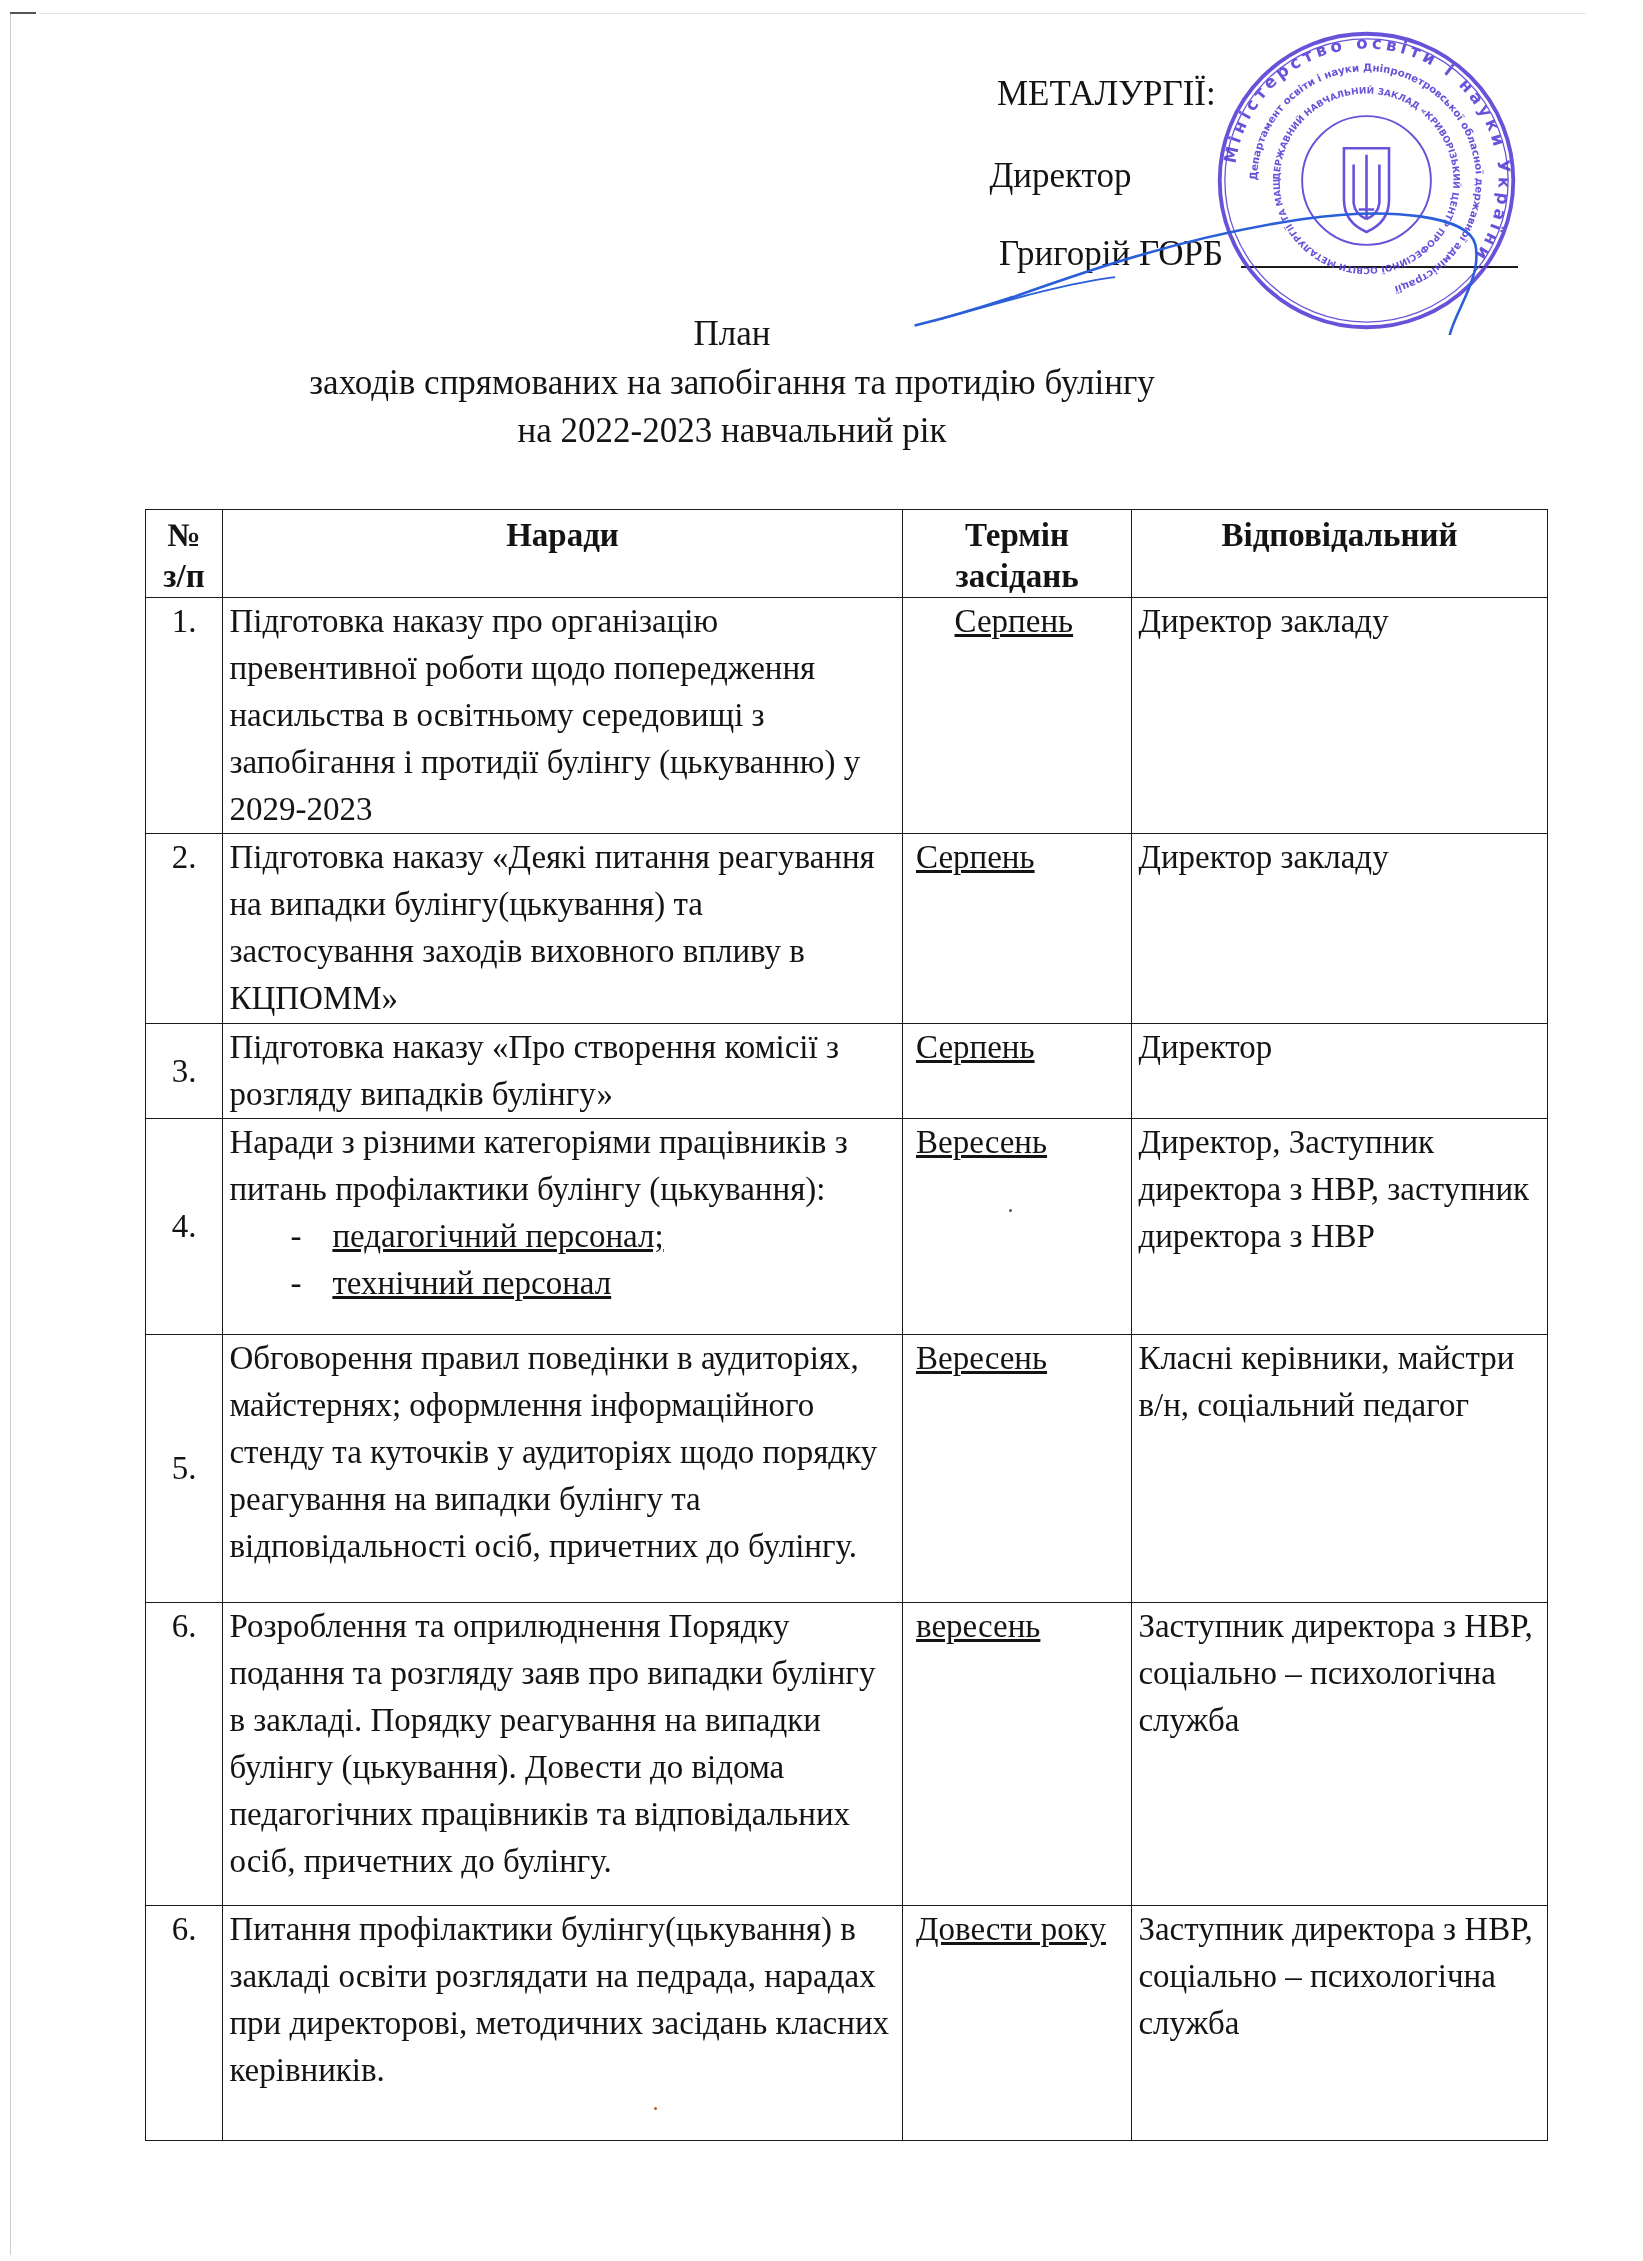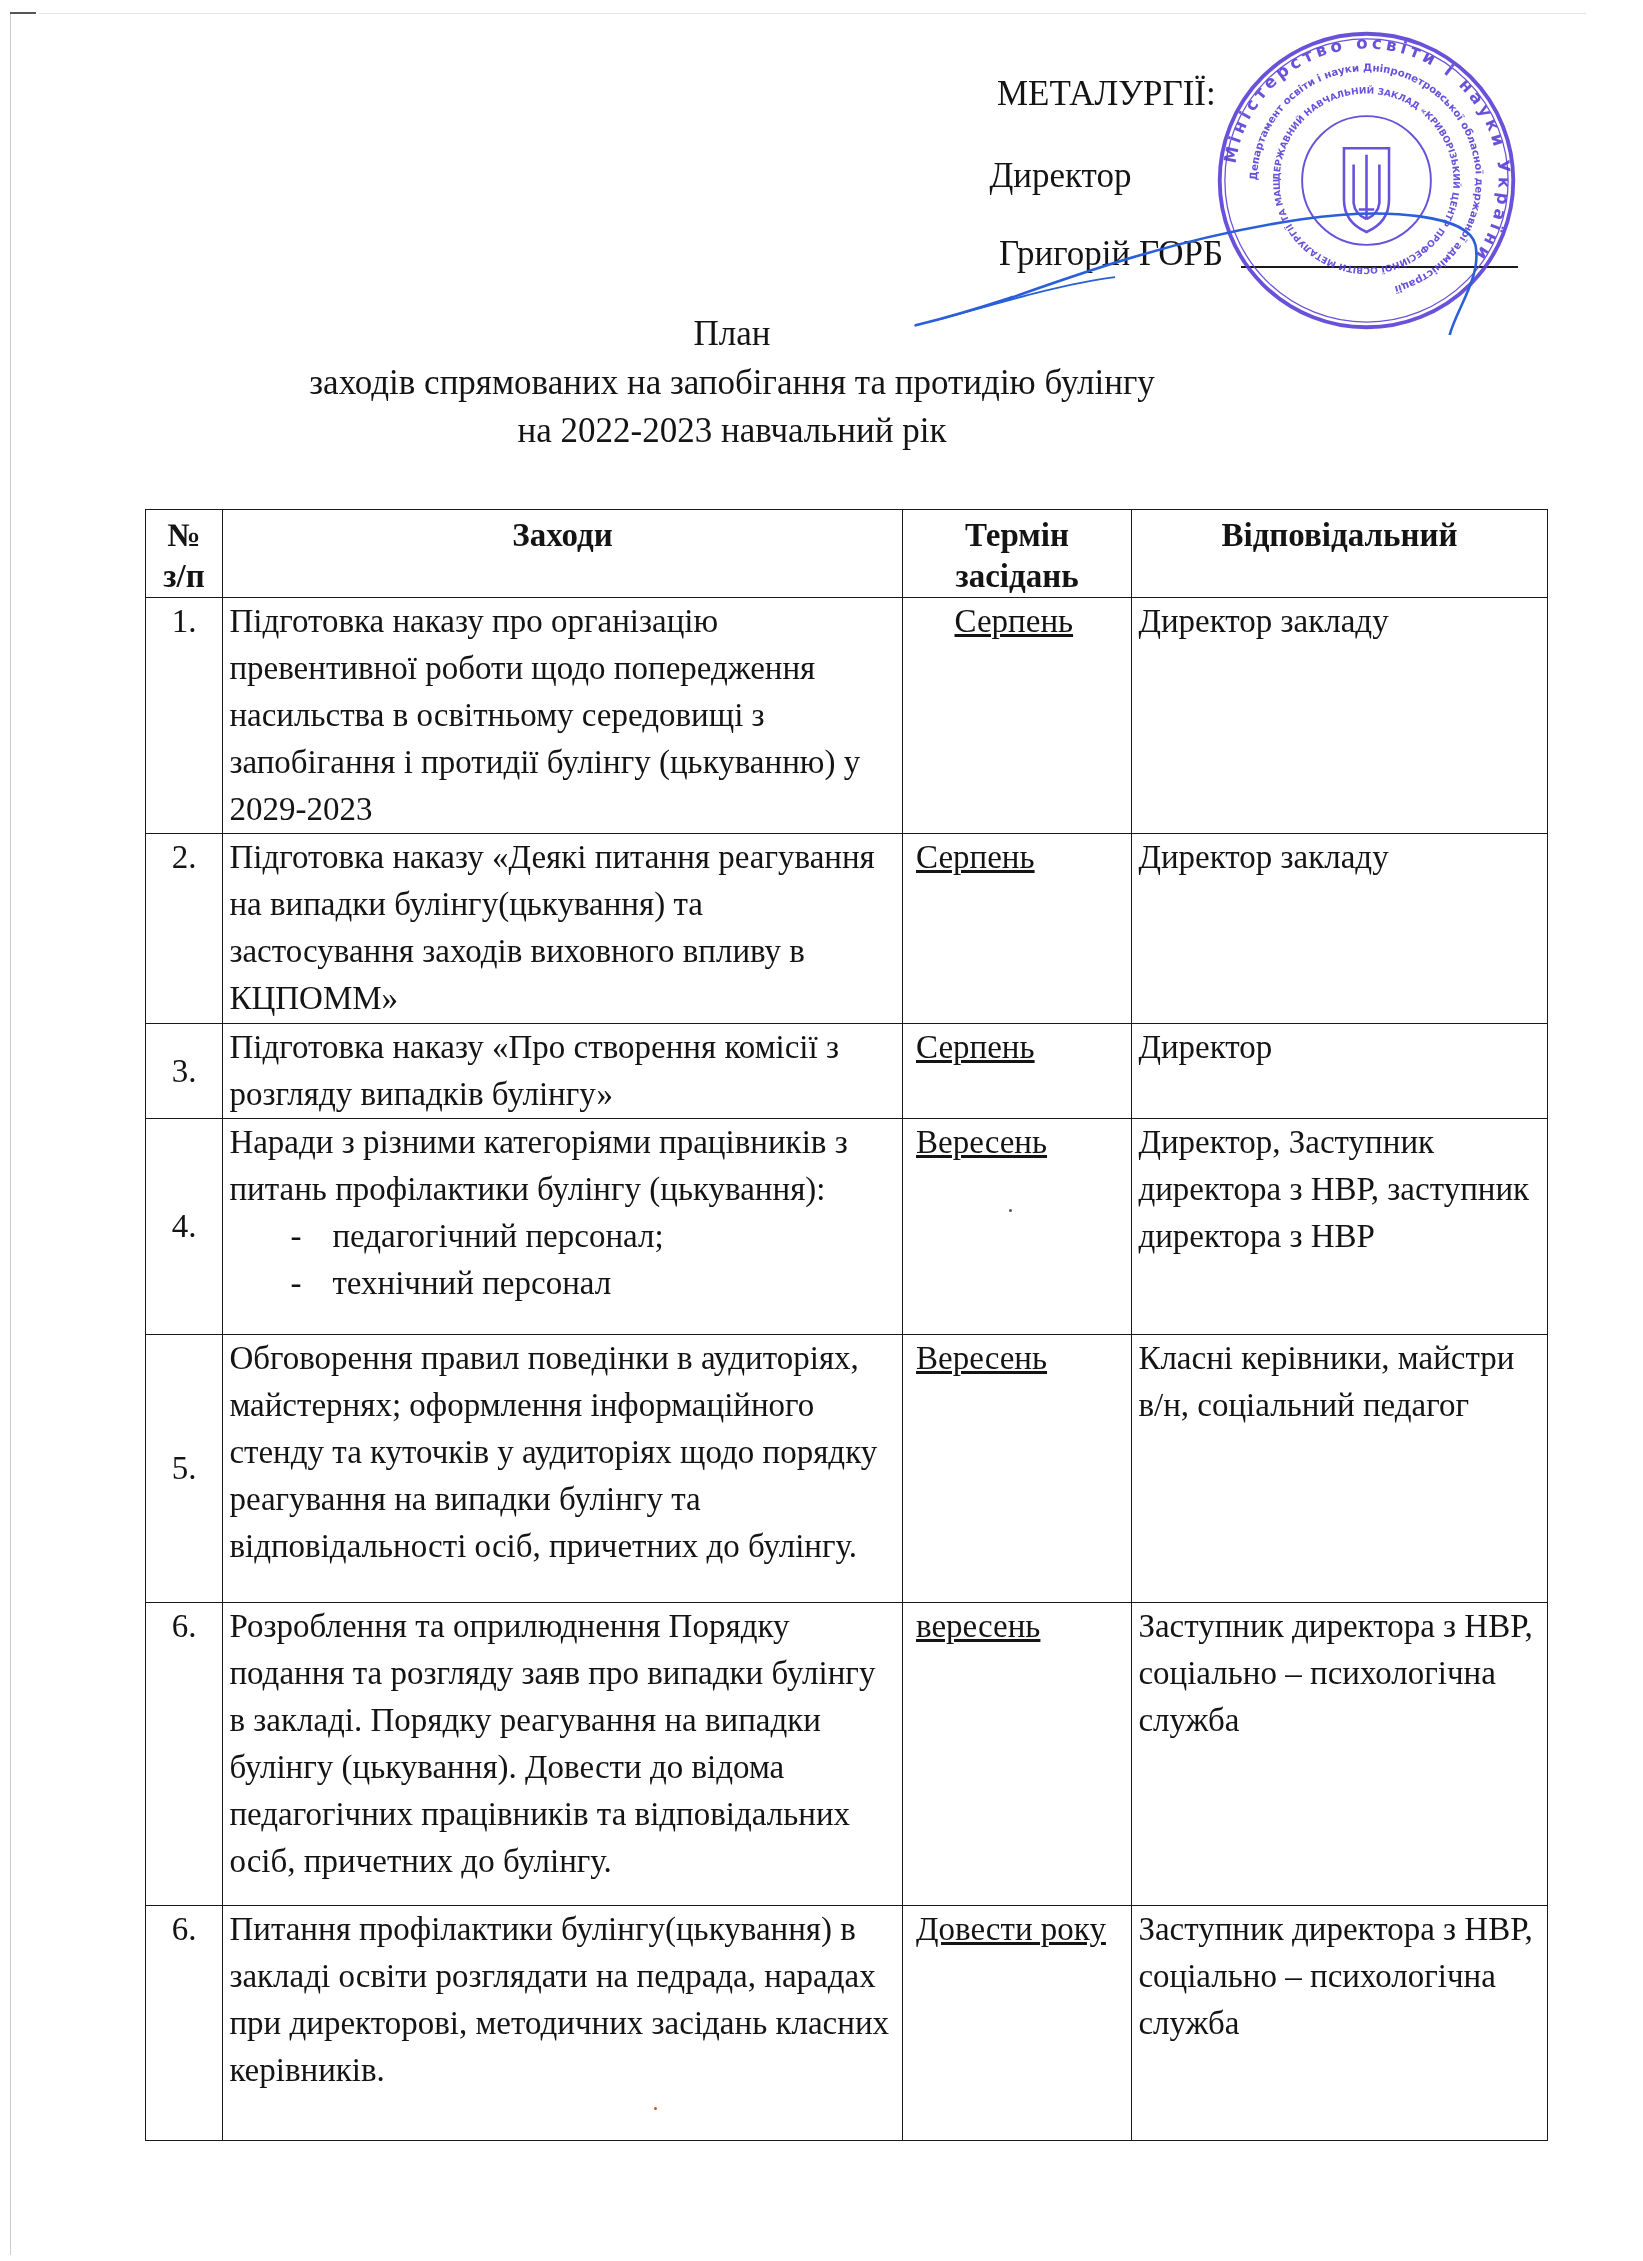--- a/index.html
+++ b/index.html
@@ -36,21 +36,21 @@
   .tbl {
     position: absolute; left: 145px; top: 509px; width: 1402px;
     border-collapse: collapse; table-layout: fixed; font-size: 33px; line-height: 47px;
   }
   .tbl td, .tbl th { border: 1.9px solid #1a1a1a; vertical-align: top; padding: 0 6.4px; }
   .tbl th { font-weight: bold; text-align: center; line-height: 41px; padding-top: 5.2px; }
   .tbl td.num { text-align: center; padding: 0; }
   .tbl td.num.mid { vertical-align: middle; }
   .tbl td.term { padding-left: 13px; text-decoration: underline; }
   .tbl td.term.center { text-align: center; padding-left: 0; }
-  .bullets { margin: 0; padding: 0; list-style: none; }
+  .bullets { margin: 0; padding: 0; list-style: none; text-decoration: underline; }
   .bullets li { padding-left: 103px; position: relative; }
   .bullets li::before { content: "-"; position: absolute; left: 61px; }
   .dot { position: absolute; width: 3.2px; height: 3.2px; border-radius: 50%; background: #555; }
 </style>
 </head>
 <body>
 
 <div class="scan-corner"></div>
 <div class="scan-corner-top"></div>
 <div class="bleed-top"></div>
@@ -99,21 +99,21 @@
     <col style="width:680px">
     <col style="width:229px">
     <col style="width:416px">
   </colgroup>
   <tbody>
       <tr style="height:87px">
     <th>
       <div>№</div>
       <div>з/п</div>
     </th>
-    <th>Заходи</th>
+    <th>Наради</th>
     <th>
       <div>Термін</div>
       <div>засідань</div>
     </th>
     <th>Відповідальний</th>
   </tr>
 
   <tr style="height:200px">
     <td class="num">1.</td>
     <td>Підготовка наказу про організацію превентивної роботи щодо попередження насильства в освітньому середовищі з запобігання і протидії булінгу (цькуванню) у 2029-2023</td>

